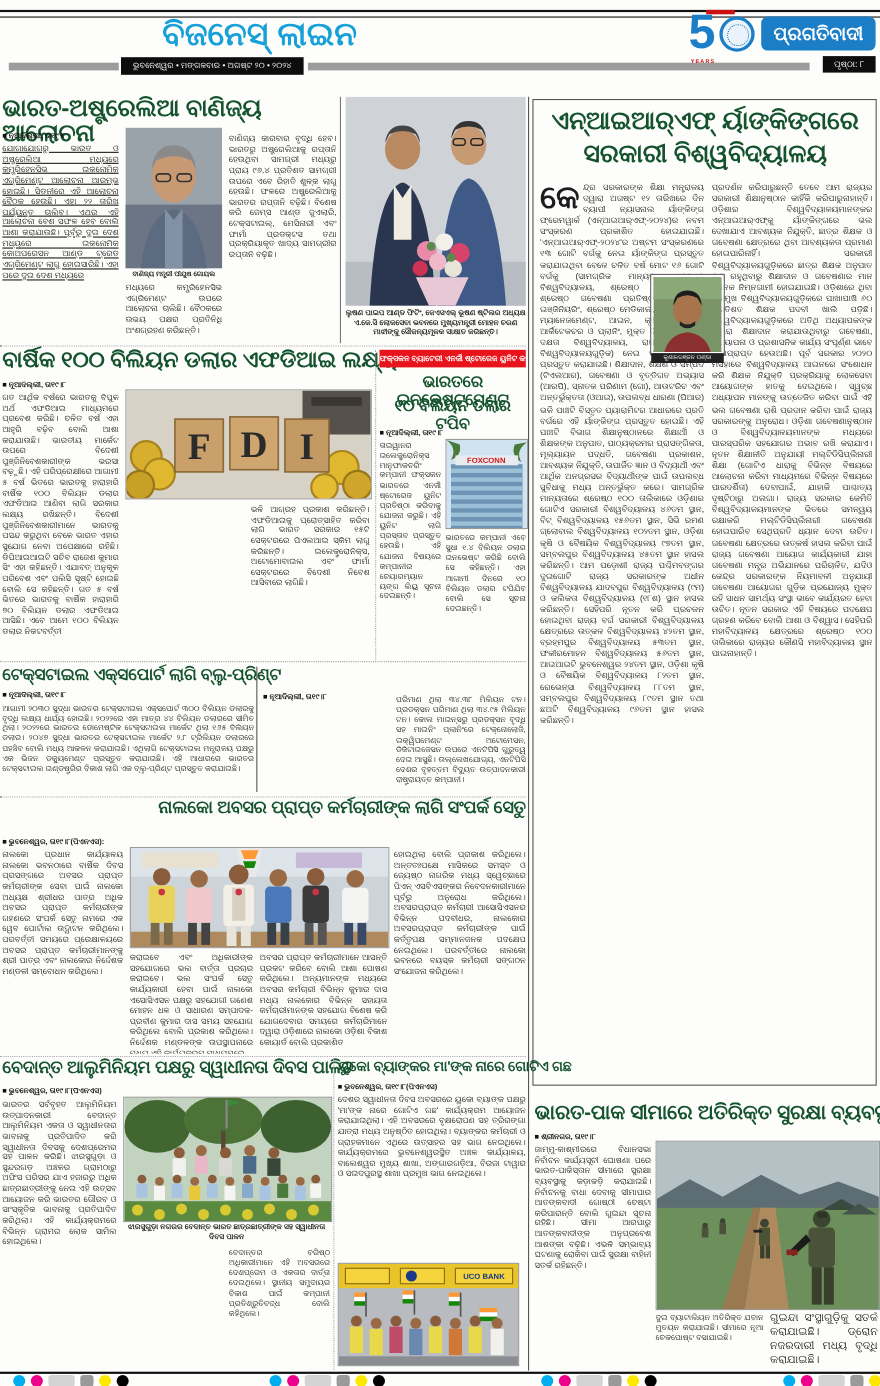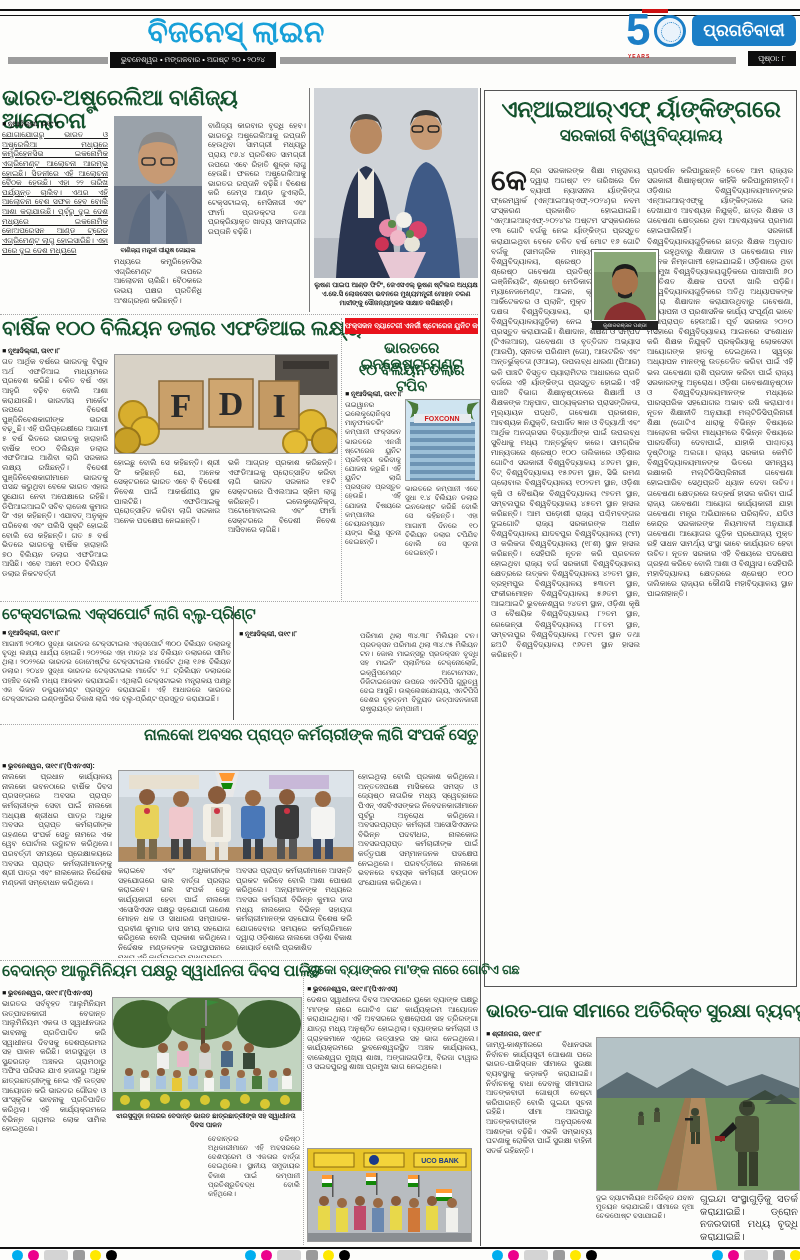--- a/index.html
+++ b/index.html
@@ -87,21 +87,21 @@
       <circle cx="78" cy="136" r="4" fill="#5a8a4a"></circle>
         <circle cx="96" cy="146" r="4" fill="#5a8a4a"></circle>
     </g>
   </svg>
   <div class="abs cap" style="left:314px;top:281px;width:164px;height:31px;">ଲୁଷଣ ପାଇପ ଆଣ୍ଡ ଫିଟିଂ, ଜେଏସଏଲ୍ ଭୂଷଣ ଷ୍ଟିଲର ଅଧ୍ୟକ୍ଷ ଏ.କେ.ସି ଲୋକସେବା ଭବନରେ ମୁଖ୍ୟମନ୍ତ୍ରୀ ମୋହନ ଚରଣ ମାଝୀଙ୍କୁ ସୌଜନ୍ୟମୂଳକ ସାକ୍ଷାତ କରିଛନ୍ତି।</div>
 
   <div class="abs doth" style="left:0;top:314px;width:478px;"></div>
 
   <div class="abs" style="left:484px;top:90px;width:313px;height:897px;border:1px solid #555;box-sizing:border-box;"></div>
   <div class="abs h" style="left:488px;top:97px;width:306px;font-size:23px;text-align:center;">ଏନ୍‌ଆଇଆର୍‌ଏଫ୍ ର୍ୟାଙ୍କିଙ୍ଗରେ</div>
-  <div class="abs h" style="left:488px;top:127px;width:306px;font-size:17px;text-align:center;">ସରକାରୀ ବିଶ୍ୱବିଦ୍ୟାଳୟ</div>
+  <div class="abs h" style="left:488px;top:127px;width:306px;font-size:23px;text-align:center;">ସରକାରୀ ବିଶ୍ୱବିଦ୍ୟାଳୟ</div>
   <div class="abs bt" style="left:491px;top:166px;width:149px;height:814px;font-size:7.7px;line-height:1.31;">
     <span class="dropcap">କେ</span><span>ନ୍ଦ୍ର ସରକାରଙ୍କ ଶିକ୍ଷା ମନ୍ତ୍ରାଳୟ ଦ୍ୱାରା ଅଗଷ୍ଟ ୧୨ ତାରିଖରେ ଦିନ ବ୍ୟାପୀ ନ୍ୟାସନାଲ ର୍ୟାଙ୍କିଙ୍ଗ ଫ୍ରେମୱାର୍କ (ଏନ୍‌ଆଇଆର୍‌ଏଫ୍-୨୦୨୪)ର ନବମ ସଂସ୍କରଣ ପ୍ରକାଶିତ ହୋଇଯାଇଛି। 'ଏନ୍‌ଆଇଆର୍‌ଏଫ୍-୨୦୨୪'ର ଅଷ୍ଟମ ସଂସ୍କରଣରେ ୧୩ ଗୋଟି ବର୍ଗକୁ ନେଇ ର୍ୟାଙ୍କିଙ୍ଗ ପ୍ରସ୍ତୁତ କରାଯାଇଥିବା ବେଳେ ଚଳିତ ବର୍ଷ ମୋଟ ୧୬ ଗୋଟି ବର୍ଗକୁ (ସାମଗ୍ରିକ ମାନ୍ୟତା, ଶ୍ରେଷ୍ଠ ବିଶ୍ୱବିଦ୍ୟାଳୟ, ଶ୍ରେଷ୍ଠ ମହାବିଦ୍ୟାଳୟ, ଶ୍ରେଷ୍ଠ ଗବେଷଣା ପ୍ରତିଷ୍ଠାନ, ଶ୍ରେଷ୍ଠ ଇଞ୍ଜିନିୟରିଂ, ଶ୍ରେଷ୍ଠ ମେଡିକାଲ, ଦନ୍ତ, ଫାର୍ମା, ମ୍ୟାନେଜମେଣ୍ଟ, ଆଇନ, କୃଷି ଅନୁଷ୍ଠାନ, ଆର୍କିଟେକଚର ଓ ପ୍ଲାନିଂ, ମୁକ୍ତ ବିଶ୍ୱବିଦ୍ୟାଳୟ, ଦକ୍ଷତା ବିଶ୍ୱବିଦ୍ୟାଳୟ, ରାଜ୍ୟ ସରକାରୀ ବିଶ୍ୱବିଦ୍ୟାଳୟଗୁଡ଼ିକ) ନେଇ ଏହି ର୍ୟାଙ୍କିଙ୍ଗ ପ୍ରସ୍ତୁତ କରାଯାଇଛି। ଶିକ୍ଷାଦାନ, ଶିକ୍ଷଣ ଓ ସମ୍ପଦ (ଟିଏଲଆର), ଗବେଷଣା ଓ ବୃତ୍ତିଗତ ଅଭ୍ୟାସ (ଆରପି), ସ୍ନାତକ ପରିଣାମ (ଗୋ), ଆଉଟରିଚ ଏବଂ ଅନ୍ତର୍ଭୁକ୍ତତା (ଓଆଇ), ଉପଲବ୍ଧ ଧାରଣା (ପିଆର) ଭଳି ପାଞ୍ଚଟି ବିସ୍ତୃତ ପ୍ୟାରାମିଟର ଆଧାରରେ ପ୍ରତି ବର୍ଗରେ ଏହି ର୍ୟାଙ୍କିଙ୍ଗ ପ୍ରସ୍ତୁତ ହୋଇଛି। ଏହି ପାଞ୍ଚଟି ବିଭାଗ ଶିକ୍ଷାନୁଷ୍ଠାନରେ ଶିକ୍ଷାର୍ଥୀ ଓ ଶିକ୍ଷକଙ୍କ ଅନୁପାତ, ପାଠ୍ୟକ୍ରମର ପ୍ରାସଙ୍ଗିକତା, ମୂଲ୍ୟାୟନ ପଦ୍ଧତି, ଗବେଷଣା ପ୍ରକାଶନ, ଆବଶ୍ୟକ ନିଯୁକ୍ତି, ଉପାର୍ଜିତ ଜ୍ଞାନ ଓ ବିଦ୍ୟାର୍ଥୀ ଏବଂ ଆର୍ଥିକ ଅନଗ୍ରସର ବିଦ୍ୟାର୍ଥୀଙ୍କ ପାଇଁ ଉପଲବ୍ଧ ସୁବିଧାକୁ ମଧ୍ୟ ଅନ୍ତର୍ଭୁକ୍ତ କରେ। ସାମଗ୍ରିକ ମାନ୍ୟତାରେ ଶ୍ରେଷ୍ଠ ୧୦୦ ତାଲିକାରେ ଓଡ଼ିଶାର ଗୋଟିଏ ସରକାରୀ ବିଶ୍ୱବିଦ୍ୟାଳୟ ୪୬ତମ ସ୍ଥାନ, ବିଟ୍ ବିଶ୍ୱବିଦ୍ୟାଳୟ ୧୫୬ତମ ସ୍ଥାନ, ସିଭି ରମଣ ଗ୍ଲୋବାଲ ବିଶ୍ୱବିଦ୍ୟାଳୟ ୧୦୨ତମ ସ୍ଥାନ, ଓଡ଼ିଶା କୃଷି ଓ ବୈଷୟିକ ବିଶ୍ୱବିଦ୍ୟାଳୟ ୯୭ତମ ସ୍ଥାନ, ସମ୍ବଲପୁର ବିଶ୍ୱବିଦ୍ୟାଳୟ ୪୫ତମ ସ୍ଥାନ ହାସଲ କରିଛନ୍ତି। ଆମ ପଡ଼ୋଶୀ ରାଜ୍ୟ ପଶ୍ଚିମବଙ୍ଗର ଦୁଇଗୋଟି ରାଜ୍ୟ ସରକାରଙ୍କ ଅଧୀନ ବିଶ୍ୱବିଦ୍ୟାଳୟ ଯାଦବପୁର ବିଶ୍ୱବିଦ୍ୟାଳୟ (୯ମ) ଓ କଲିକତା ବିଶ୍ୱବିଦ୍ୟାଳୟ (୧୮ଶ) ସ୍ଥାନ ହାସଲ କରିଛନ୍ତି। ସେହିପରି ନୂତନ କରି ପ୍ରଚଳନ ହୋଇଥିବା ରାଜ୍ୟ ବର୍ଗ ସରକାରୀ ବିଶ୍ୱବିଦ୍ୟାଳୟ କ୍ଷେତ୍ରରେ ଉତ୍କଳ ବିଶ୍ୱବିଦ୍ୟାଳୟ ୪୨ତମ ସ୍ଥାନ, ବ୍ରହ୍ମପୁର ବିଶ୍ୱବିଦ୍ୟାଳୟ ୫୩ତମ ସ୍ଥାନ, ଫକୀରମୋହନ ବିଶ୍ୱବିଦ୍ୟାଳୟ ୫୬ତମ ସ୍ଥାନ, ଆଇଆଇଟି ଭୁବନେଶ୍ୱର ୨୪ତମ ସ୍ଥାନ, ଓଡ଼ିଶା କୃଷି ଓ ବୈଷୟିକ ବିଶ୍ୱବିଦ୍ୟାଳୟ ୮୨ତମ ସ୍ଥାନ, ରେଭେନ୍ସା ବିଶ୍ୱବିଦ୍ୟାଳୟ ୮୮ତମ ସ୍ଥାନ, ସମ୍ବଲପୁର ବିଶ୍ୱବିଦ୍ୟାଳୟ ୮୯ତମ ସ୍ଥାନ ତଥା ଛଅଟି ବିଶ୍ୱବିଦ୍ୟାଳୟ ୯୬ତମ ସ୍ଥାନ ହାସଲ କରିଛନ୍ତି।</span>
   </div>
   <div class="abs bt" style="left:647px;top:166px;width:146px;height:814px;font-size:7.7px;line-height:1.31;">ପ୍ରଦର୍ଶନ କରିପାରୁଛନ୍ତି ତେବେ ଆମ ରାଜ୍ୟର ସରକାରୀ ଶିକ୍ଷାନୁଷ୍ଠାନ କାହିଁକି କରିପାରୁନାହାନ୍ତି। ଓଡ଼ିଶାର ବିଶ୍ୱବିଦ୍ୟାଳୟମାନଙ୍କର ଏନ୍‌ଆଇଆର୍‌ଏଫ୍‌କୁ ର୍ୟାଙ୍କିଙ୍ଗରେ ଭଲ ଦେଖାଯାଏ ଆବଶ୍ୟକ ନିଯୁକ୍ତି, ଛାତ୍ର ଶିକ୍ଷକ ଓ ଗବେଷଣା କ୍ଷେତ୍ରରେ ଥିବା ଆବଶ୍ୟକତା ପ୍ରମାଣ ହୋଇପାରିନାହିଁ। ସରକାରୀ ବିଶ୍ୱବିଦ୍ୟାଳୟଗୁଡ଼ିକରେ ଛାତ୍ର ଶିକ୍ଷକ ଅନୁପାତ କମ୍ ରହୁଥିବାରୁ ଶିକ୍ଷାଦାନ ଓ ଗବେଷଣାର ମାନ ଅନେକ ନିମ୍ନଗାମୀ ହୋଇଯାଇଛି। ଓଡ଼ିଶାରେ ଥିବା ପ୍ରମୁଖ ବିଶ୍ୱବିଦ୍ୟାଳୟଗୁଡ଼ିକରେ ପାଖାପାଖି ୬୦ ପ୍ରତିଶତ ଶିକ୍ଷକ ପଦବୀ ଖାଲି ପଡ଼ିଛି। ବିଶ୍ୱବିଦ୍ୟାଳୟଗୁଡ଼ିକରେ ଅତିଥି ଅଧ୍ୟାପକଙ୍କ ଦ୍ୱାରା ଶିକ୍ଷାଦାନ କରାଯାଉଥିବାରୁ ଗବେଷଣା, ଅଧ୍ୟାପନା ଓ ପ୍ରଶାସନିକ କାର୍ଯ୍ୟ ସଂପୂର୍ଣ୍ଣ ଭାବେ ବାଧାପ୍ରାପ୍ତ ହେଉଅଛି। ପୂର୍ବ ସରକାର ୨୦୨୦ ମସିହାରେ ବିଶ୍ୱବିଦ୍ୟାଳୟ ଆଇନରେ ସଂଶୋଧନ କରି ଶିକ୍ଷକ ନିଯୁକ୍ତି ପ୍ରକ୍ରିୟାକୁ ଲୋକସେବା ଆୟୋଗଙ୍କ ହାତକୁ ଦେଇଥିଲେ। ସ୍ୱଚ୍ଛ ଅଧ୍ୟାପନ ମାନଙ୍କୁ ଉତ୍ତେଜିତ କରିବା ପାଇଁ ଏହି ଭଲ ଗବେଷଣା ରାଶି ପ୍ରଦାନ କରିବା ପାଇଁ ରାଜ୍ୟ ସରକାରଙ୍କୁ ଅନୁରୋଧ। ଓଡ଼ିଶା ଗବେଷଣାନୁଷ୍ଠାନ ଓ ବିଶ୍ୱବିଦ୍ୟାଳୟମାନଙ୍କ ମଧ୍ୟରେ ପାରସ୍ପରିକ ସହଯୋଗର ଅଭାବ ରଖି କରାଯାଏ। ନୂତନ ଶିକ୍ଷାନୀତି ଅନୁଯାୟୀ ମଲ୍ଟିଡିସିପ୍ଲିନାରୀ ଶିକ୍ଷା (ଗୋଟିଏ ଧାରାକୁ ବିଭିନ୍ନ ବିଷୟରେ ଆଲୋଚନା କରିବା ମାଧ୍ୟମରେ ବିଭିନ୍ନ ବିଷୟରେ ପାରଦର୍ଶିତା) ଦେବାପାଇଁ, ଯାହାକି ପାଶ୍ଚାତ୍ୟ ଦୃଷ୍ଟିଠାରୁ ଅଲଗା। ରାଜ୍ୟ ସରକାର କେମିତି ବିଶ୍ୱବିଦ୍ୟାଳୟମାନଙ୍କ ଭିତରେ ସମନ୍ୱୟ ରକ୍ଷାକରି ମଲ୍ଟିଡିସିପ୍ଲିନାରୀ ଗବେଷଣା ହୋଇପାରିବ ସେଥିପ୍ରତି ଧ୍ୟାନ ଦେବା ଉଚିତ। ଗବେଷଣା କ୍ଷେତ୍ରରେ ଉତ୍କର୍ଷ ହାସଲ କରିବା ପାଇଁ ରାଜ୍ୟ ଗବେଷଣା ଆୟୋଗ କାର୍ଯ୍ୟକାରୀ ଯାହା ଗବେଷଣା ମନ୍ତ୍ର ଅଭିଯାନରେ ପରିଚାଳିତ, ଯଦିଓ କେନ୍ଦ୍ର ସରକାରଙ୍କ ନିୟମାବଳୀ ଅନୁଯାୟୀ ଗବେଷଣା ଆୟୋଗର ଗୁଡ଼ିକ ପ୍ରଯୋଜ୍ୟ ମୁକ୍ତ ରହି ସାଧନ ସାମର୍ଥ୍ୟ ସଂସ୍ଥା ଭାବେ କାର୍ଯ୍ୟରତ ହେବା ଉଚିତ। ନୂତନ ସରକାର ଏହି ବିଷୟରେ ପଦକ୍ଷେପ ଗ୍ରହଣ କରିବେ ବୋଲି ଆଶା ଓ ବିଶ୍ୱାସ। ସେହିପରି ମହାବିଦ୍ୟାଳୟ କ୍ଷେତ୍ରରେ ଶ୍ରେଷ୍ଠ ୧୦୦ ତାଲିକାରେ ରାଜ୍ୟର କୌଣସି ମହାବିଦ୍ୟାଳୟ ସ୍ଥାନ ପାଇନାହାନ୍ତି।</div>
 
   <svg class="abs" style="left:592px;top:250px;border:2px solid #fff;outline:1px solid #666;" width="62" height="68" viewBox="0 0 62 68">
     <rect width="62" height="68" fill="#7a9468"></rect>
     <rect y="0" width="62" height="20" fill="#8aa878"></rect>
     <ellipse cx="31" cy="30" rx="13" ry="15" fill="#a8744c"></ellipse>
     <path d="M18 26 Q19 12 31 12 Q43 12 44 26 L40 19 Q31 14 22 19 Z" fill="#1c1c1c"></path>
@@ -128,21 +128,20 @@
     </g>
     <g font-family="Liberation Serif, DejaVu Serif, serif" font-size="34" font-weight="bold" fill="#2b2b2b" text-anchor="middle">
       <rect x="44" y="26" width="44" height="48" fill="#c9a06a" stroke="#8a6a3a" stroke-width="1.5"></rect>
       <text x="66" y="62">F</text>
       <rect x="94" y="24" width="44" height="48" fill="#cfa670" stroke="#8a6a3a" stroke-width="1.5"></rect>
       <text x="116" y="60">D</text>
       <rect x="144" y="26" width="40" height="48" fill="#c49a64" stroke="#8a6a3a" stroke-width="1.5"></rect>
       <text x="164" y="62">I</text>
     </g>
   </svg>
-  <div class="abs bt" style="left:114px;top:458px;width:106px;height:140px;">ହୋଇଛୁ ବୋଲି ସେ କହିଛନ୍ତି। ଶ୍ରୀ ସିଂ କହିଛନ୍ତି ଯେ, ଅନେକ ସେକ୍ଟରରେ ଭାରତ ଏବେ ବି ବିଦେଶୀ ନିବେଶ ପାଇଁ ଆକର୍ଷଣୀୟ ସ୍ଥଳ ପାଲଟିଛି। ଏଫଡିଆଇକୁ ପ୍ରୋତ୍ସାହିତ କରିବା ଲାଗି ସରକାର ଅନେକ ପଦକ୍ଷେପ ନେଇଛନ୍ତି।</div>
   <div class="abs bt" style="left:228px;top:458px;width:108px;height:140px;">ଭଳି ଆଗ୍ରହ ପ୍ରକାଶ କରିଛନ୍ତି। ଏଫଡିଆଇକୁ ପ୍ରୋତ୍ସାହିତ କରିବା ଲାଗି ଭାରତ ସରକାର ୧୫ଟି ସେକ୍ଟରରେ ପିଏଲଆଇ ସ୍କିମ ଲାଗୁ କରିଛନ୍ତି। ଇଲେକ୍ଟ୍ରୋନିକ୍ସ, ଅଟୋମୋବାଇଲ ଏବଂ ଫାର୍ମା ସେକ୍ଟରରେ ବିଦେଶୀ ନିବେଶ ଆସିବାରେ ଲାଗିଛି।</div>
 
   <div class="abs dotv" style="left:341px;top:318px;height:282px;"></div>
 
   <div class="abs" style="left:345px;top:318px;width:133px;height:16px;background:#e8131b;color:#fff;font-size:7.2px;font-weight:bold;line-height:16px;text-align:center;overflow:hidden;white-space:nowrap;">ଫକ୍ସକନ ବ୍ୟାଟେରୀ ଏନର୍ଜୀ ଷ୍ଟୋରେଜ ୟୁନିଟ କରିବ</div>
   <div class="abs h" style="left:345px;top:340px;width:133px;font-size:15px;text-align:center;">ଭାରତରେ ଇନଭେଷ୍ଟମେଣ୍ଟ</div>
   <div class="abs h" style="left:345px;top:362px;width:133px;font-size:15px;text-align:center;">୧୦ ବିଲିୟନ ଡଲାର ଟପିବ</div>
   <div class="abs by" style="left:345px;top:390px;width:70px;">■ ନୂଆଦିଲ୍ଲୀ, ତା୧୯।୮</div>
   <div class="abs bt" style="left:345px;top:400px;width:56px;height:198px;font-size:7.2px;">ତାଇୱାନର ଇଲେକ୍ଟ୍ରୋନିକ୍ସ ମାନୁଫାକଚରିଂ କମ୍ପାନୀ ଫକ୍ସକନ ଭାରତରେ ଏନର୍ଜୀ ଷ୍ଟୋରେଜ ୟୁନିଟ ପ୍ରତିଷ୍ଠା କରିବାକୁ ଯୋଜନା କରୁଛି। ଏହି ୟୁନିଟ ଲାଗି ପ୍ରସ୍ତାବ ପ୍ରସ୍ତୁତ ହେଉଛି। ଏହି ଯୋଜନା ବିଷୟରେ କମ୍ପାନୀର ଚେୟାରମ୍ୟାନ ୟଙ୍ଗ ଲିୟୁ ସୂଚନା ଦେଇଛନ୍ତି।</div>
   <svg class="abs" style="left:405px;top:399px;border:1px solid #999;" width="73" height="80" viewBox="0 0 73 80">

